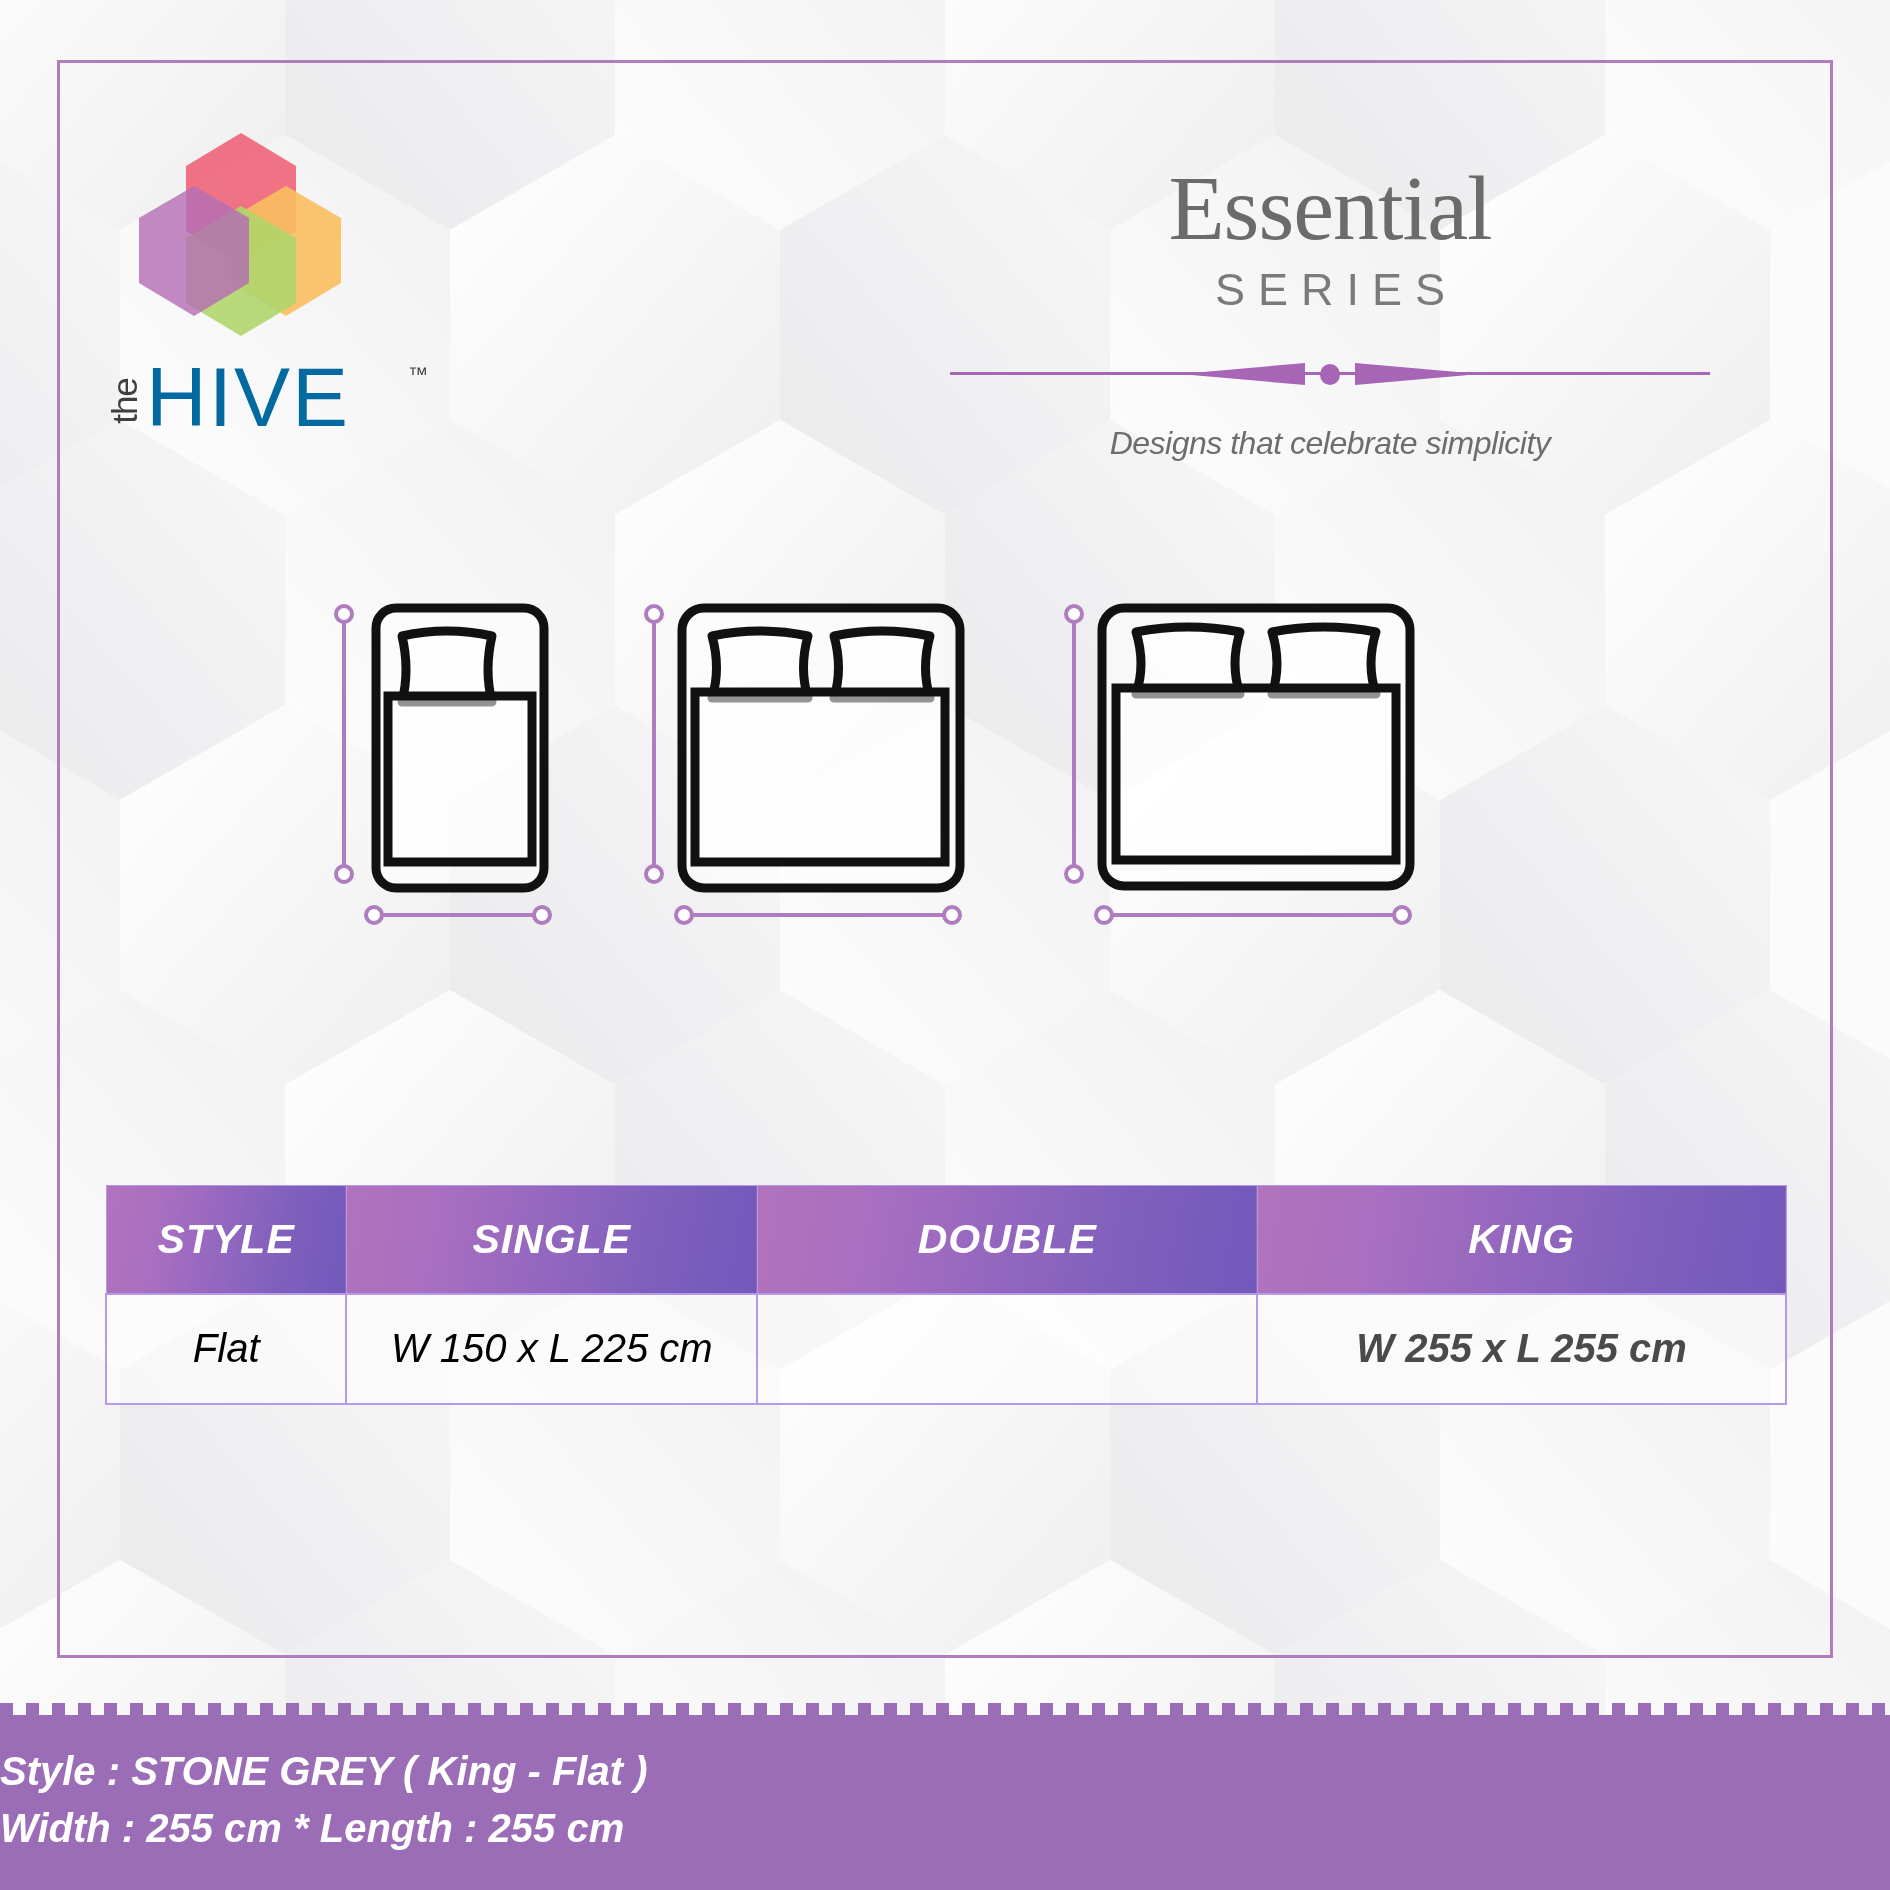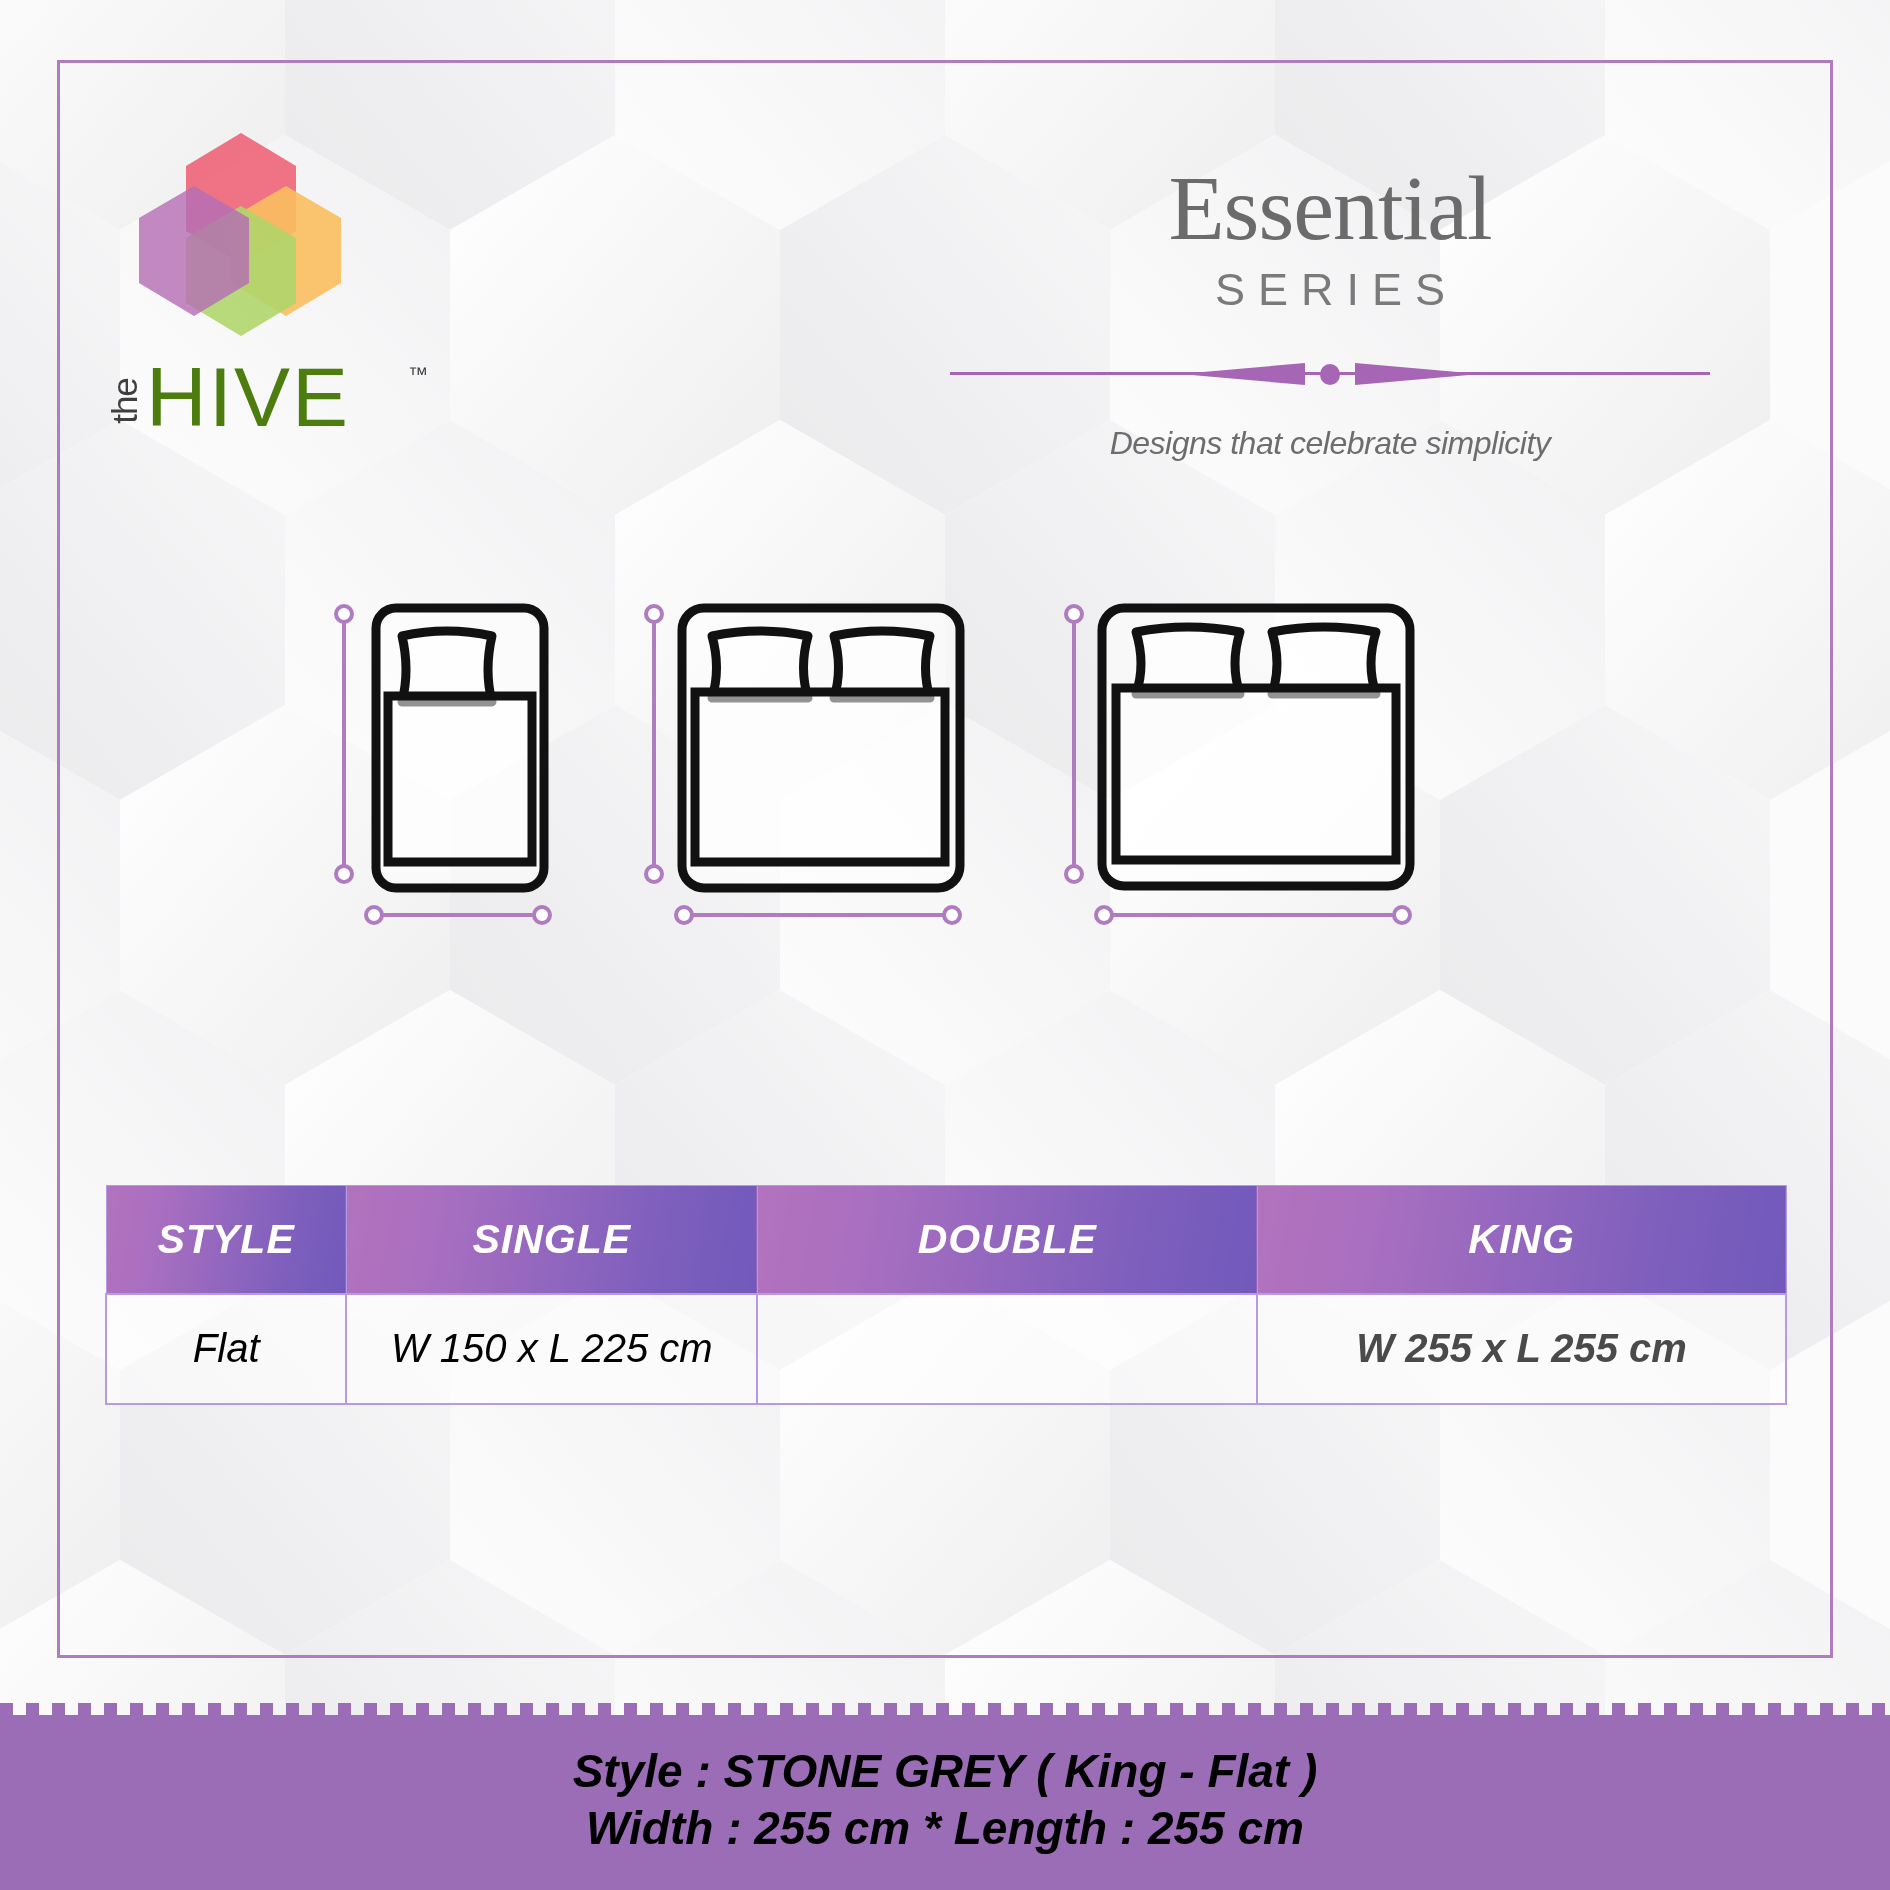--- a/index.html
+++ b/index.html
@@ -43,21 +43,21 @@
     color:#3f3f3f;
     letter-spacing:-1px;
     font-weight:400;
   }
   .logo-hive{
     position:absolute;
     left:38px; top:-6px;
     font-size:84px;
     line-height:84px;
     letter-spacing:2px;
-    color:#4d7c0f;
+    color:#0369a1;
     font-weight:400;
   }
   .logo-tm{
     position:absolute;
     left:300px; top:2px;
     font-size:20px;
     color:#3f3f3f;
   }
 
   
@@ -162,25 +162,25 @@
   .col-single{ width:342px; }
   .col-double{ width:416px; }
   .col-king{ width:440px; }
 
   
   .footer{
     position:absolute;
     left:0; bottom:0;
     width:1890px; height:175px;
     background:#9c6db7;
-    color:#000000;
-    text-align:center;
+    color:#ffffff;
+    text-align:left;
     font-style:italic;
     font-weight:bold;
-    font-size:46px;
+    font-size:40px;
     line-height:57px;
     padding-top:28px;
     z-index:5;
   }
   .footer-notch{
     position:absolute;
     left:0; top:-12px;
     width:1890px; height:14px;
     background:
       repeating-linear-gradient(to right,

